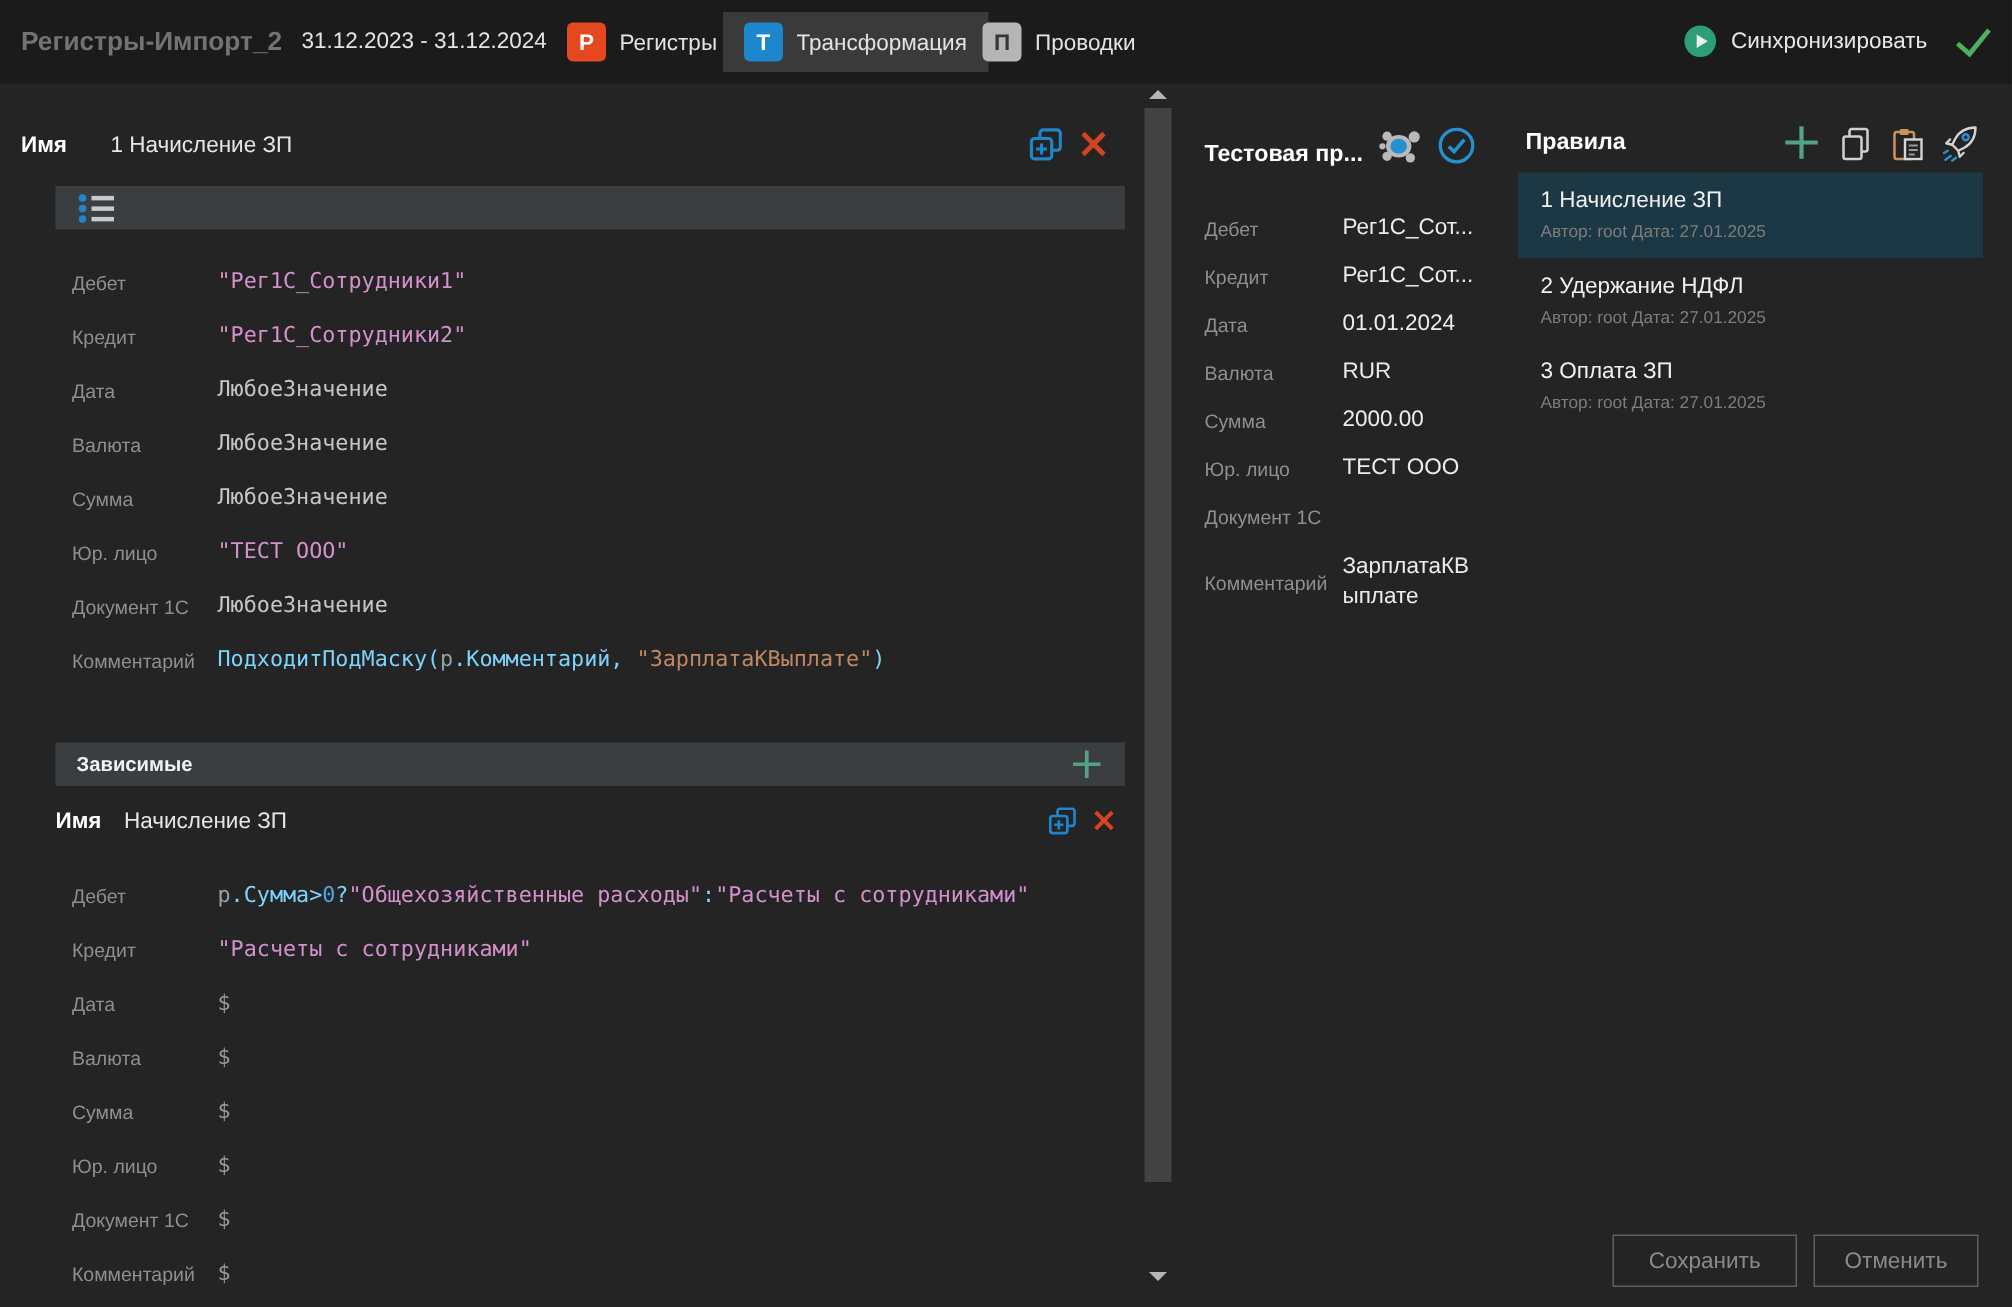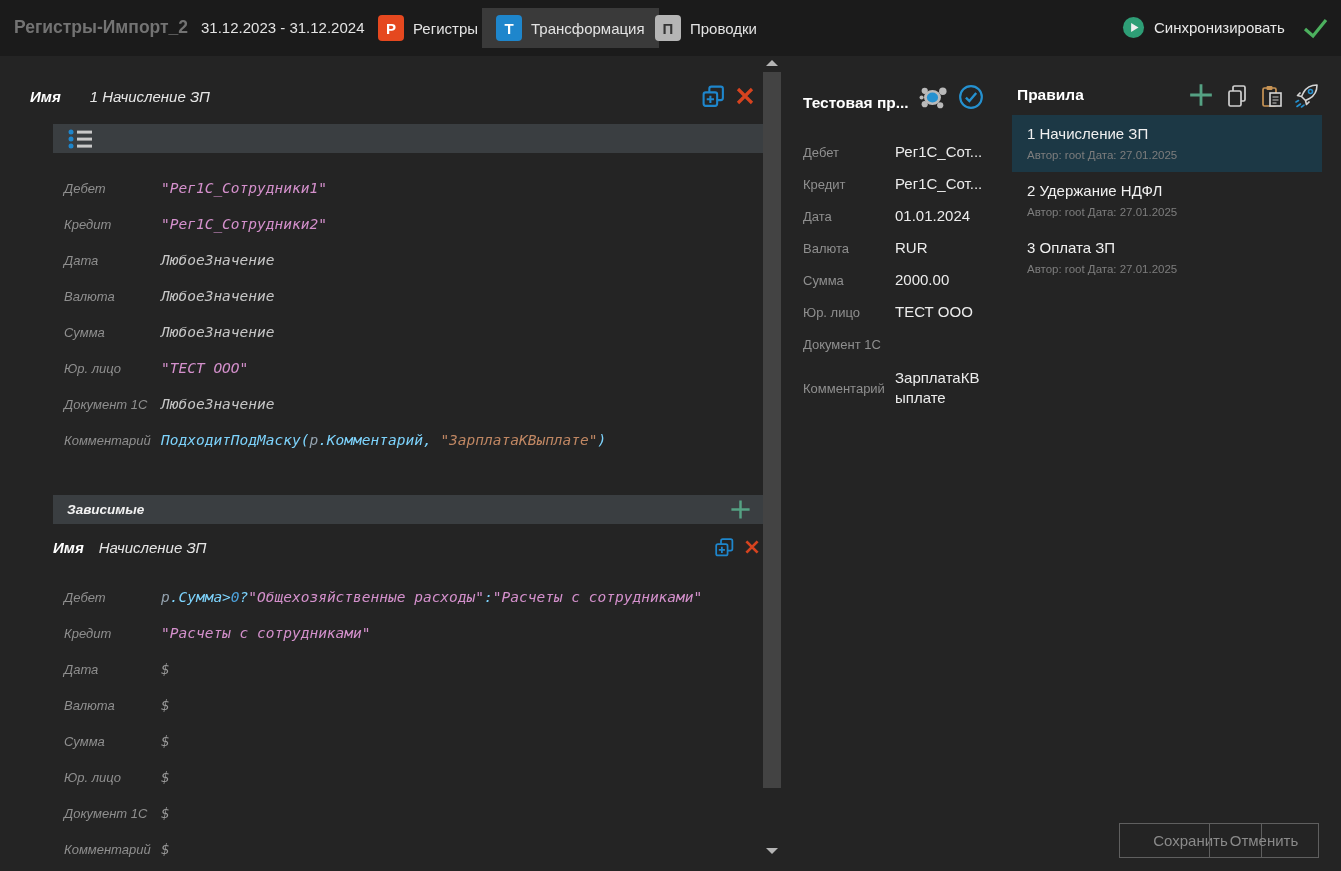--- a/index.html
+++ b/index.html
@@ -21,21 +21,21 @@
   .tab1 { left:378px; top:15px; }
   .tab2 { left:482px; top:8px; height:40px; background:#3a3a3a; padding:0 14px; }
   .tab3 { left:655px; top:15px; }
   .ico-reg { background:#e5481f; }
   .ico-tr  { background:#1e86cc; }
   .ico-pr  { background:#b5b5b5; color:#353535; }
   .sync { left:1122px; top:16px; display:flex; align-items:center; gap:9px; font-size:15px; color:#e8e8e8; }
   .top-check { left:1302px; top:17px; }
 
   
-  .left-panel { position:absolute; left:30px; top:56px; width:745px; height:815px;font-style:italic; }
+  .left-panel { position:absolute; left:14px; top:56px; width:745px; height:815px; }
   .name-row { position:absolute; left:0; width:745px; height:26px; display:flex; align-items:center; }
   .nr-label { font-size:15px; font-weight:bold; color:#fff; }
   .nr-value { font-size:15px; color:#e6e6e6; }
   .section-bar { position:absolute; left:23px; width:713px; height:29px; background:#3a3e41;
                  display:flex; align-items:center; padding:0 14px; }
   .sb-title { font-size:13.5px; font-weight:bold; color:#f2f2f2; flex:1; }
   .frow { display:flex; align-items:center; height:36px; padding-left:34px; }
   .flabel { width:97px; flex:none; font-size:13px; color:#8f8f8f; }
   .fvalue { font-family:"DejaVu Sans Mono", monospace; font-size:14.5px; white-space:pre; }
 
@@ -73,21 +73,21 @@
   .rp-ico { position:absolute; top:0; }
   .rp-list { position:absolute; top:59px; left:0; width:310px; }
   .rule-item { padding:10px 0 10px 15px; height:57px; cursor:pointer; }
   .rule-item.selected { background:#1c3845; }
   .ri-title { font-size:15px; color:#f0f0f0; margin-bottom:7px; }
   .ri-meta { font-size:11.5px; color:#7d7d7d; }
 
   
   .btn { position:absolute; top:823px; height:35px; background:transparent; border:1px solid #5f5f5f;
          color:#8a8a8a; font-size:15px; font-family:"Liberation Sans", sans-serif; cursor:pointer; }
-  .btn-save { left:1075px; width:143px;margin-left:44px; }
+  .btn-save { left:1075px; width:123px; }
   .btn-cancel { left:1209px; width:110px; }
 
   svg { display:block; }
 </style>
 </head>
 <body>
 
 <div class="topbar">
   <span class="abs tb-title">Регистры-Импорт_2</span>
   <span class="abs tb-dates">31.12.2023 - 31.12.2024</span>

